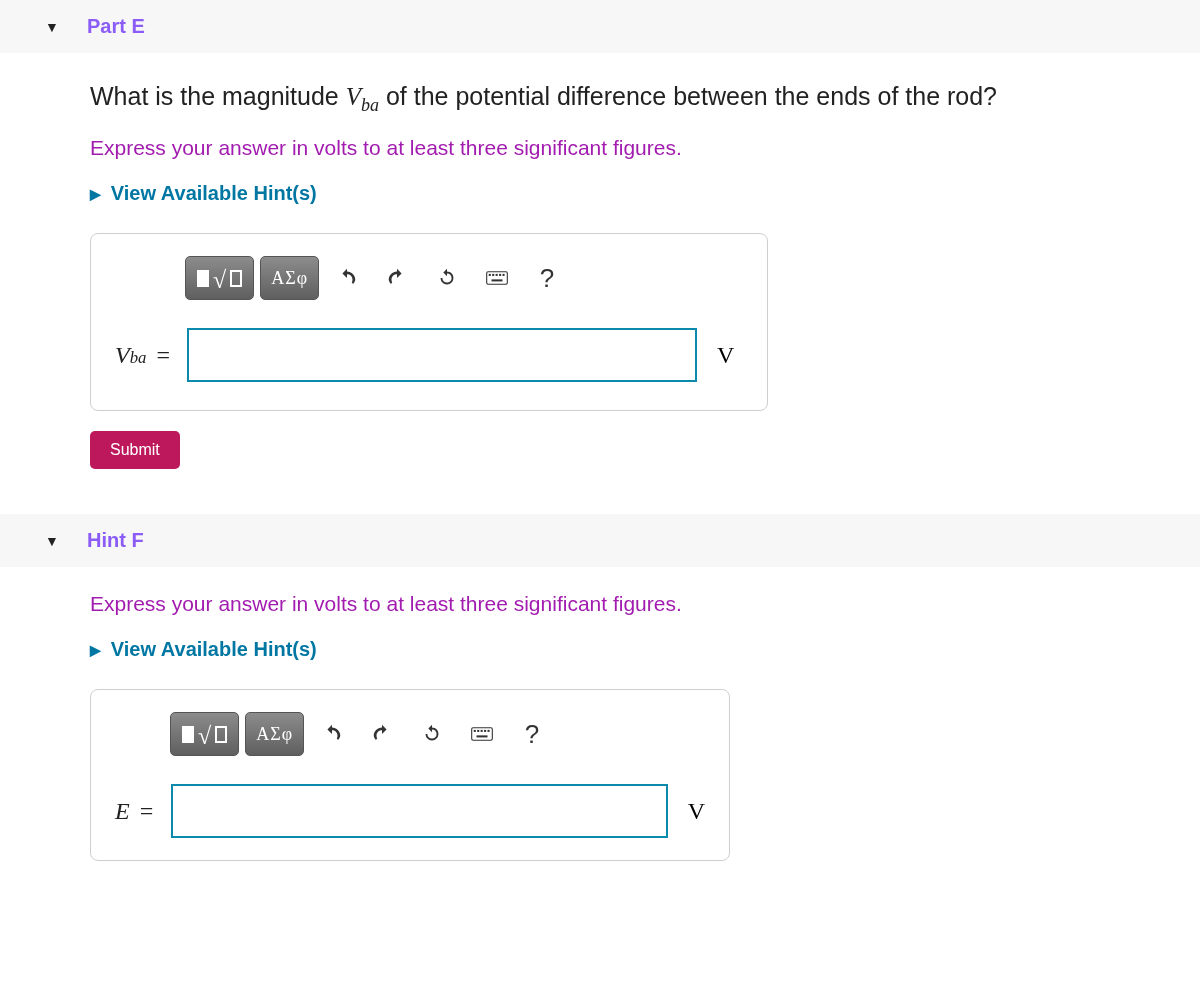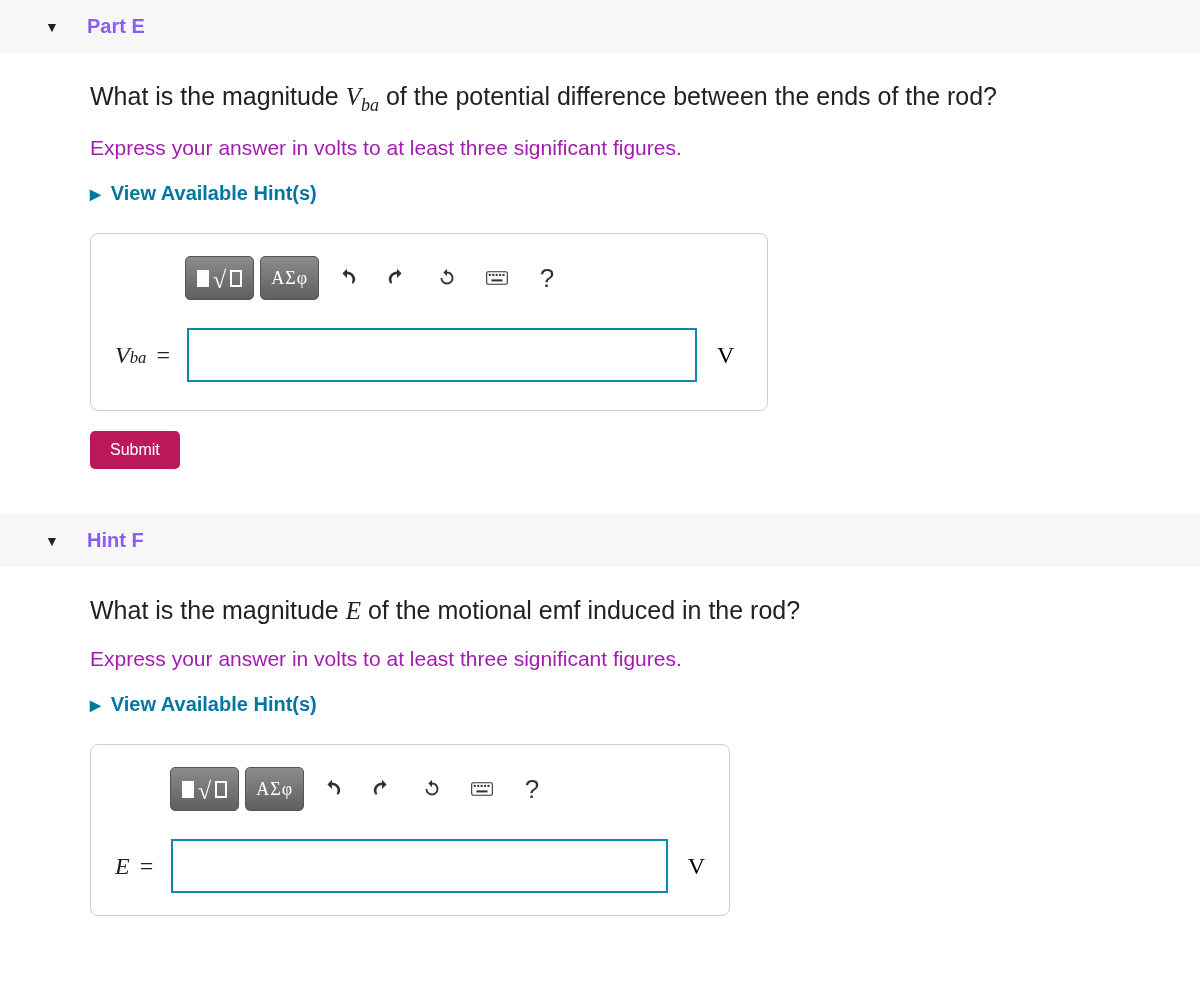--- a/index.html
+++ b/index.html
@@ -190,23 +190,20 @@
     <button class="submit-btn">Submit</button>
   </div>
 </div>
 
 <div class="part-section">
   <div class="part-header">
     <span class="triangle">▼</span>
     <span class="part-title">Hint F</span>
   </div>
   <div class="part-body">
-    <p class="question">
-      <span>What is the magnitude </span><span class="math-var" style="font-family:'Brush Script MT','Times New Roman',serif;">E</span><span> of the motional emf induced in the rod?</span>
-    </p>
     <p class="instruction">Express your answer in volts to at least three significant figures.</p>
     <div class="hints-toggle">
       <span class="tri">▶</span>
       <span>View Available Hint(s)</span>
     </div>
     <div class="answer-panel" style="width:640px; padding-bottom:22px;">
       <div class="toolbar" style="margin-left:55px;">
         <button class="tool-btn gradient">
           <span class="tpl-sym">
               <span class="tpl-box filled"></span>

